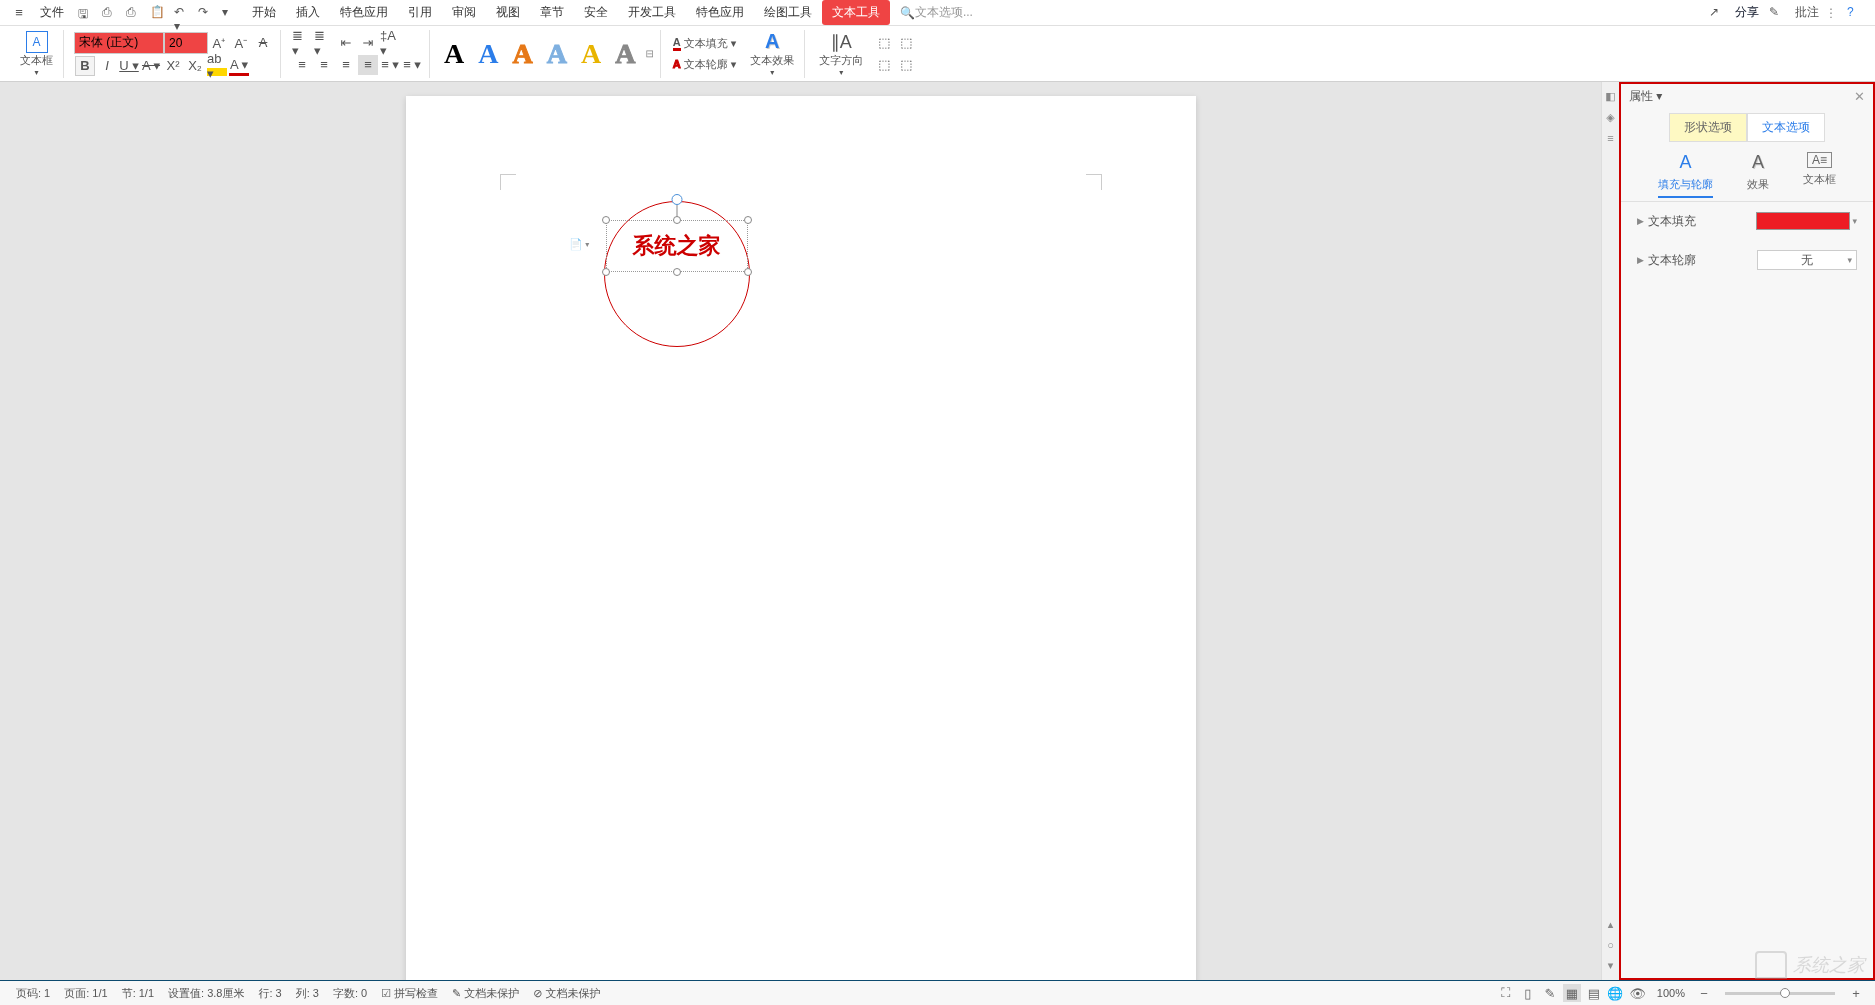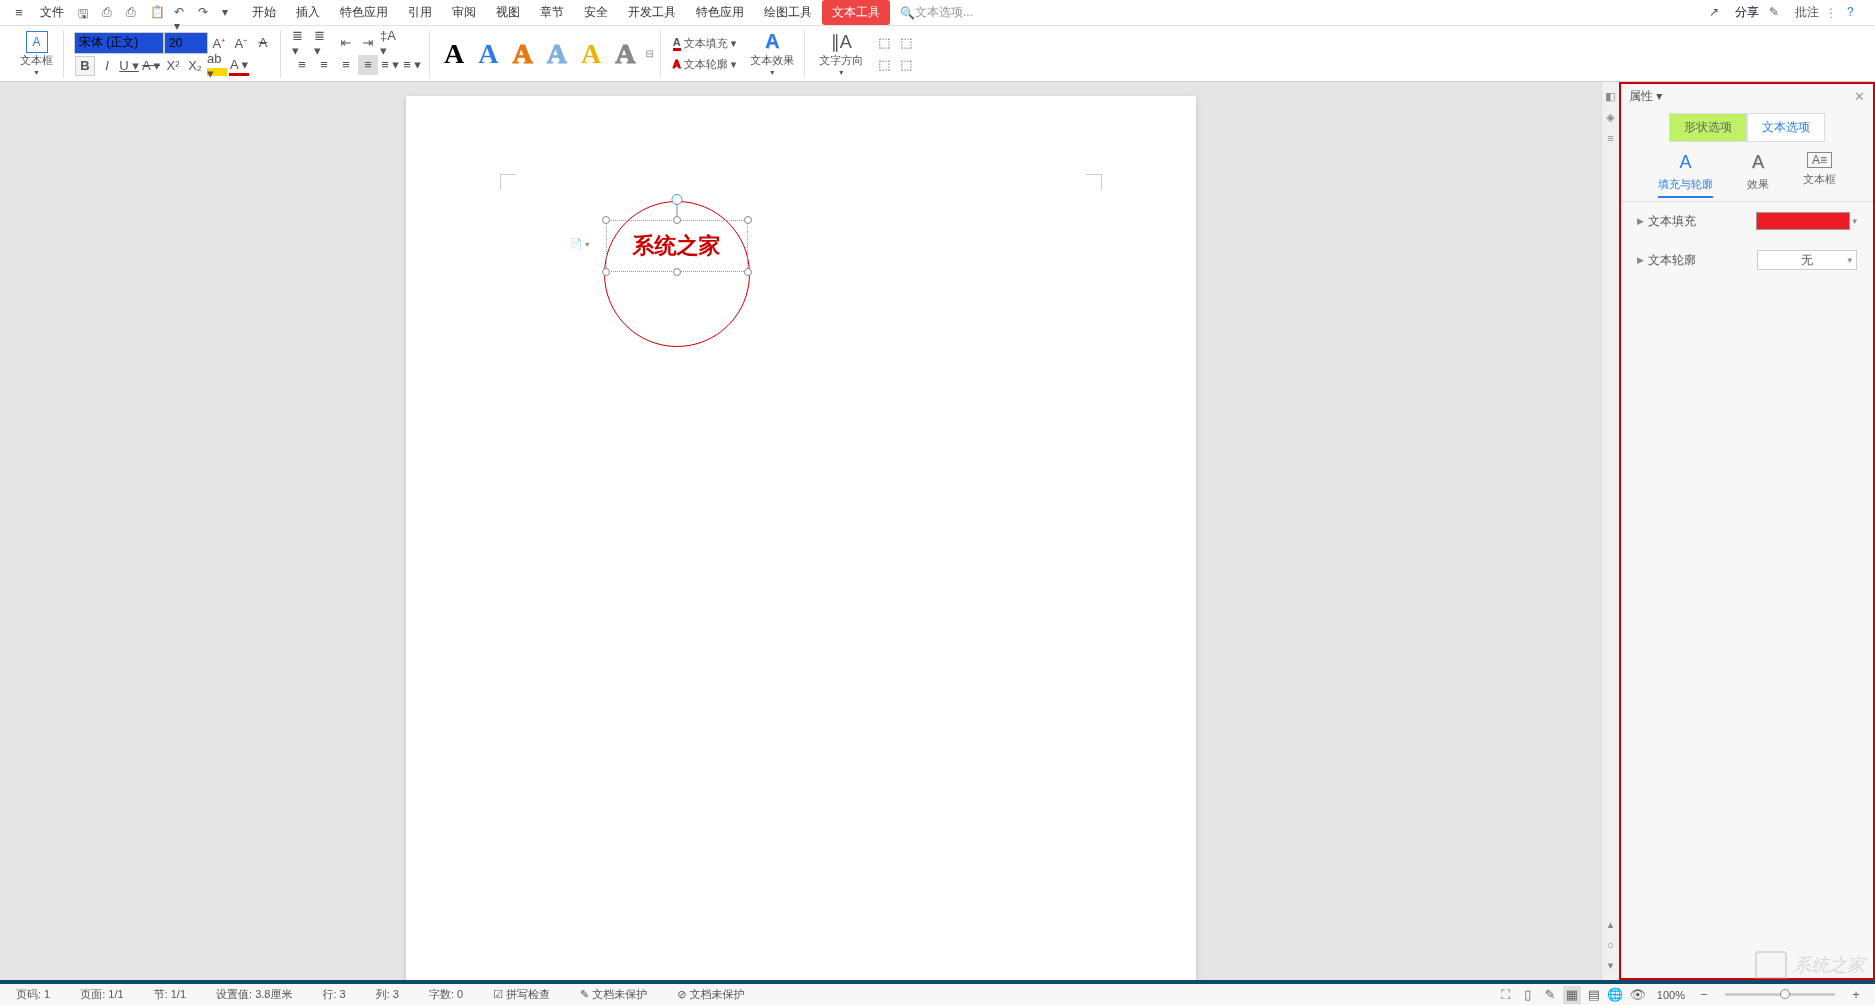--- a/index.html
+++ b/index.html
@@ -12,21 +12,21 @@
     .menu-icon { width: 16px; height: 16px; margin: 0 4px; cursor: pointer; color: #555; }
     .menu-right { margin-left: auto; display: flex; align-items: center; gap: 6px; }
     .search-box { display: flex; align-items: center; color: #999; margin-left: 10px; }
     
     
     .ribbon { height: 56px; background: #fff; border-bottom: 1px solid #d0d0d0; display: flex; align-items: center; padding: 2px 10px; gap: 4px; }
     .ribbon-group { display: flex; align-items: center; padding: 0 6px; border-right: 1px solid #e0e0e0; height: 48px; }
     .ribbon-group:last-child { border-right: none; }
     .textbox-btn { display: flex; flex-direction: column; align-items: center; font-size: 11px; color: #555; cursor: pointer; padding: 2px 4px; }
     .textbox-icon { width: 22px; height: 22px; border: 1px solid #2b7de9; display: flex; align-items: center; justify-content: center; color: #2b7de9; font-size: 12px; }
-    .font-select { border: 1px solid #ccc; height: 22px; font-size: 12px; padding: 0 4px; background: #1d4ed8; }
+    .font-select { border: 1px solid #ccc; height: 22px; font-size: 12px; padding: 0 4px; background: #ef4444; }
     .font-name { width: 90px; }
     .font-size { width: 44px; }
     .btn-sm { width: 20px; height: 20px; display: inline-flex; align-items: center; justify-content: center; cursor: pointer; font-size: 13px; color: #555; margin: 0 1px; }
     .btn-sm.bold { font-weight: bold; border: 1px solid #ccc; background: #f4f4f4; }
     .btn-row { display: flex; flex-direction: column; gap: 2px; }
     .btn-line { display: flex; align-items: center; }
     .wordart-preview { display: flex; gap: 6px; align-items: center; }
     .wordart-a { font-size: 28px; font-weight: bold; font-family: Georgia, serif; cursor: pointer; padding: 0 4px; }
     .vertical-group { display: flex; flex-direction: column; font-size: 11px; color: #555; gap: 2px; align-items: flex-start; }
     .small-icon-btn { display: flex; align-items: center; gap: 3px; cursor: pointer; font-size: 11px; padding: 2px; }
@@ -47,38 +47,38 @@
     .handle { position: absolute; width: 8px; height: 8px; border: 1px solid #888; background: #fff; border-radius: 50%; }
     .rot-handle { position: absolute; width: 11px; height: 11px; border: 1px solid #4a90d9; background: #fff; border-radius: 50%; left: 50%; top: -26px; transform: translateX(-50%); }
     .rot-line { position: absolute; width: 1px; height: 15px; background: #888; left: 50%; top: -15px; transform: translateX(-50%); }
     .paste-hint { position: absolute; top: 142px; left: 164px; display: flex; align-items: center; gap: 2px; color: #888; font-size: 11px; }
     
     
     .right-panel { width: 256px; background: #f7f7f7; border: 2px solid #c00; position: relative; }
     .panel-header { font-size: 12px; color: #555; padding: 4px 8px; display: flex; align-items: center; justify-content: space-between; }
     .panel-close { cursor: pointer; color: #999; font-size: 13px; }
     .panel-tabs { display: flex; justify-content: center; gap: 0; padding: 0 20px; margin-top: 4px; }
-    .panel-tab { font-size: 12px; color: #666; padding: 5px 14px; border: 1px solid #ddd; background: #bef264; cursor: pointer; }
+    .panel-tab { font-size: 12px; color: #666; padding: 5px 14px; border: 1px solid #ddd; background: #fef9c3; cursor: pointer; }
     .panel-tab.active { color: #2b7de9; background: #fff; }
     .panel-subtabs { display: flex; justify-content: space-around; padding: 10px 20px 4px; border-bottom: 1px solid #e0e0e0; }
     .subtab { display: flex; flex-direction: column; align-items: center; font-size: 11px; color: #666; cursor: pointer; gap: 4px; }
     .subtab.active { color: #2b7de9; border-bottom: 2px solid #2b7de9; margin-bottom: -1px; padding-bottom: 4px; }
     .subtab-icon { font-size: 18px; }
     .panel-row { display: flex; align-items: center; justify-content: space-between; padding: 10px 16px; font-size: 12px; color: #555; }
     .panel-row-left { display: flex; align-items: center; gap: 4px; }
     .tri { font-size: 9px; color: #888; }
     .color-box { width: 94px; height: 18px; background: #ed1c24; border: 1px solid #999; }
     .outline-select { width: 100px; height: 20px; border: 1px solid #ccc; background: #fff; text-align: center; font-size: 12px; display: flex; align-items: center; justify-content: center; position: relative; }
     
     
     .vscroll { width: 18px; background: #f0f0f0; display: flex; flex-direction: column; align-items: center; padding: 4px 0; border-left: 1px solid #ddd; }
     .vscroll-icon { font-size: 11px; color: #888; margin: 4px 0; cursor: pointer; }
     
     
-    .statusbar { height: 25px; background: #f7f7f7; border-top: 4px solid #0c4a6e; display: flex; align-items: center; font-size: 11px; color: #555; padding: 0 10px; gap: 18px; position: absolute; bottom: 0; left: 0; right: 0; }
+    .statusbar { height: 25px; background: #f7f7f7; border-top: 1px solid #0c4a6e; display: flex; align-items: center; font-size: 11px; color: #555; padding: 0 10px; gap: 2px; position: absolute; bottom: 0; left: 0; right: 0; }
     .status-item { padding: 0 6px; display: flex; align-items: center; gap: 3px; }
     .status-right { margin-left: auto; display: flex; align-items: center; gap: 4px; }
     .status-icon { width: 18px; height: 18px; display: inline-flex; align-items: center; justify-content: center; cursor: pointer; color: #666; font-size: 13px; }
     .zoom-slider { width: 110px; height: 3px; background: #ccc; margin: 0 8px; position: relative; }
     .zoom-thumb { position: absolute; left: 50%; top: -4px; width: 10px; height: 10px; background: #fff; border: 1px solid #888; border-radius: 50%; }
     
     
     .watermark { position: absolute; bottom: 26px; right: 10px; opacity: 0.4; font-size: 18px; color: #aaa; font-style: italic; display: flex; align-items: center; gap: 6px; }
     .watermark-logo { width: 32px; height: 28px; border: 2px solid #aaa; border-radius: 4px 4px 0 0; position: relative; }
   </style>

